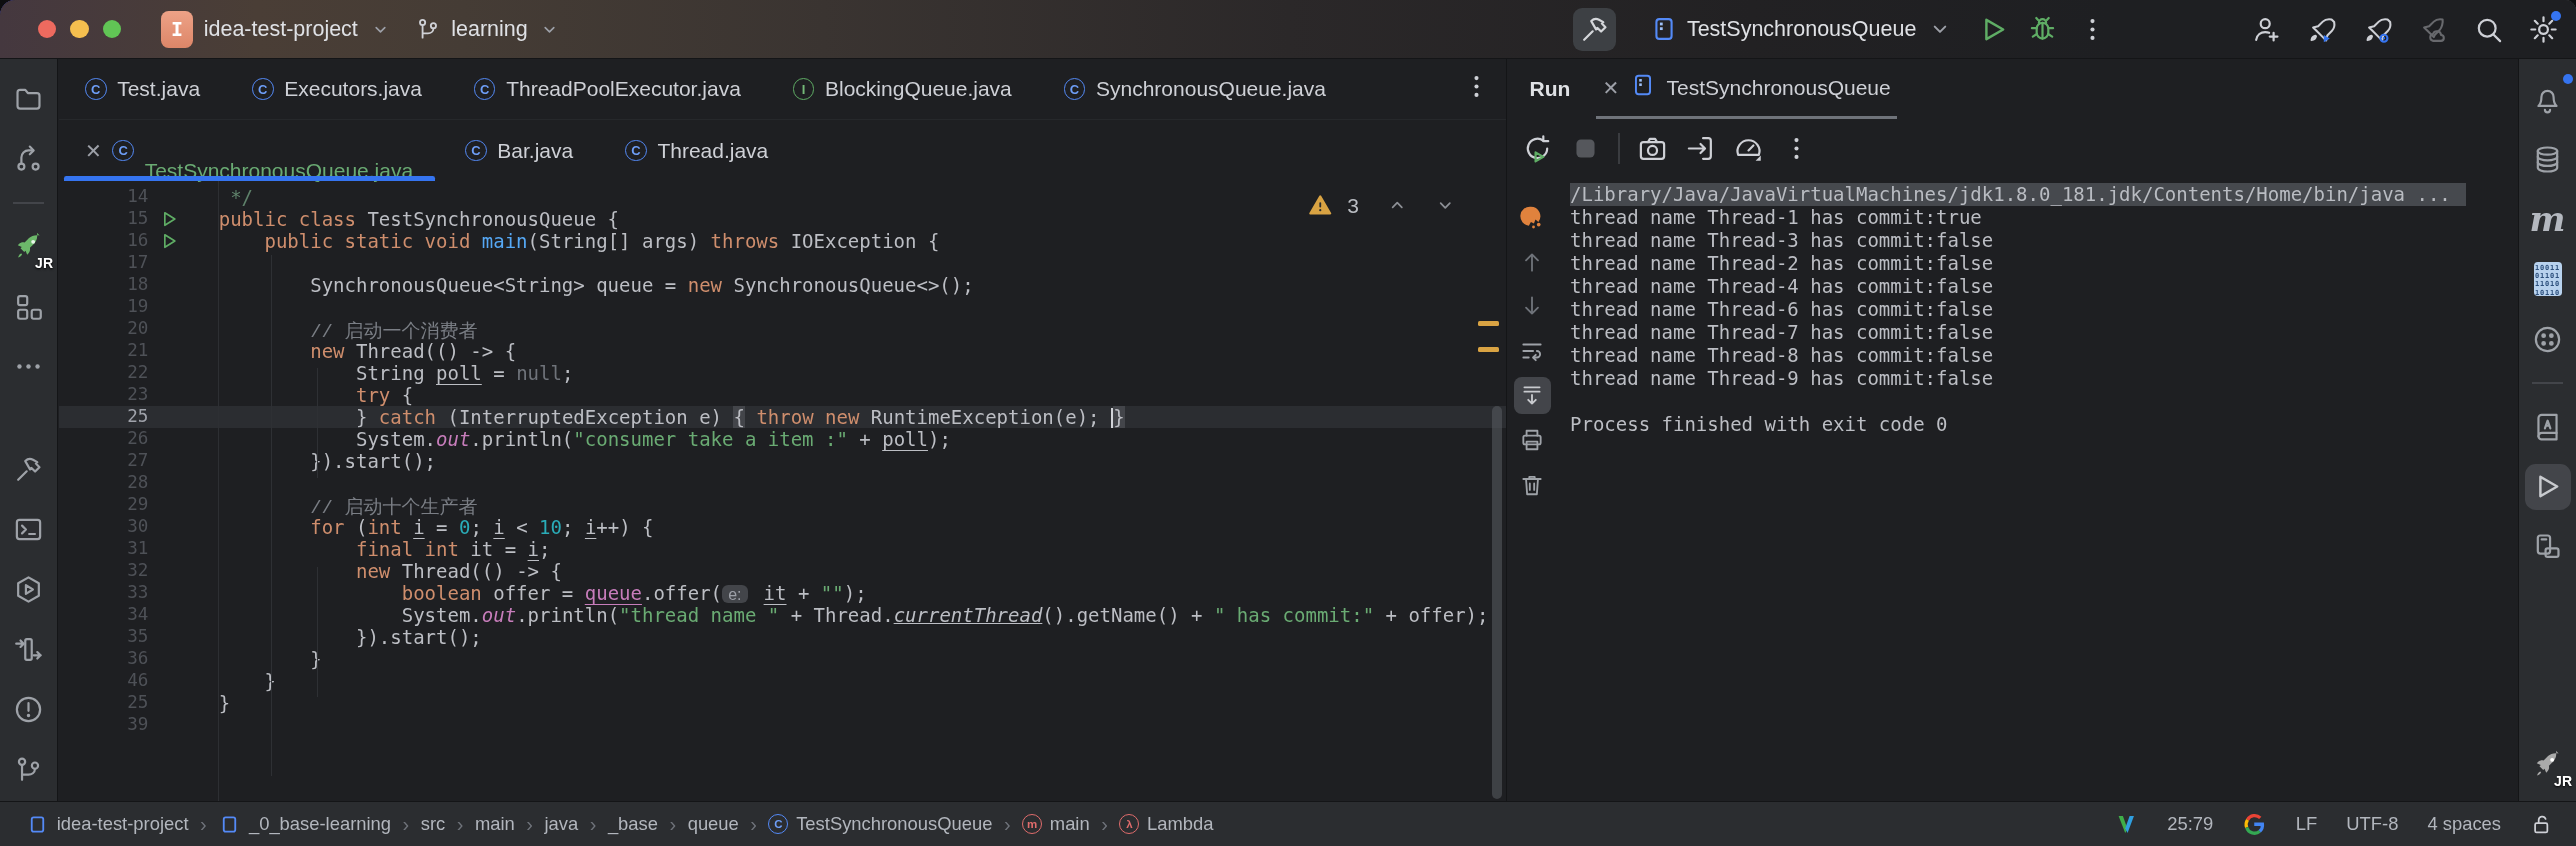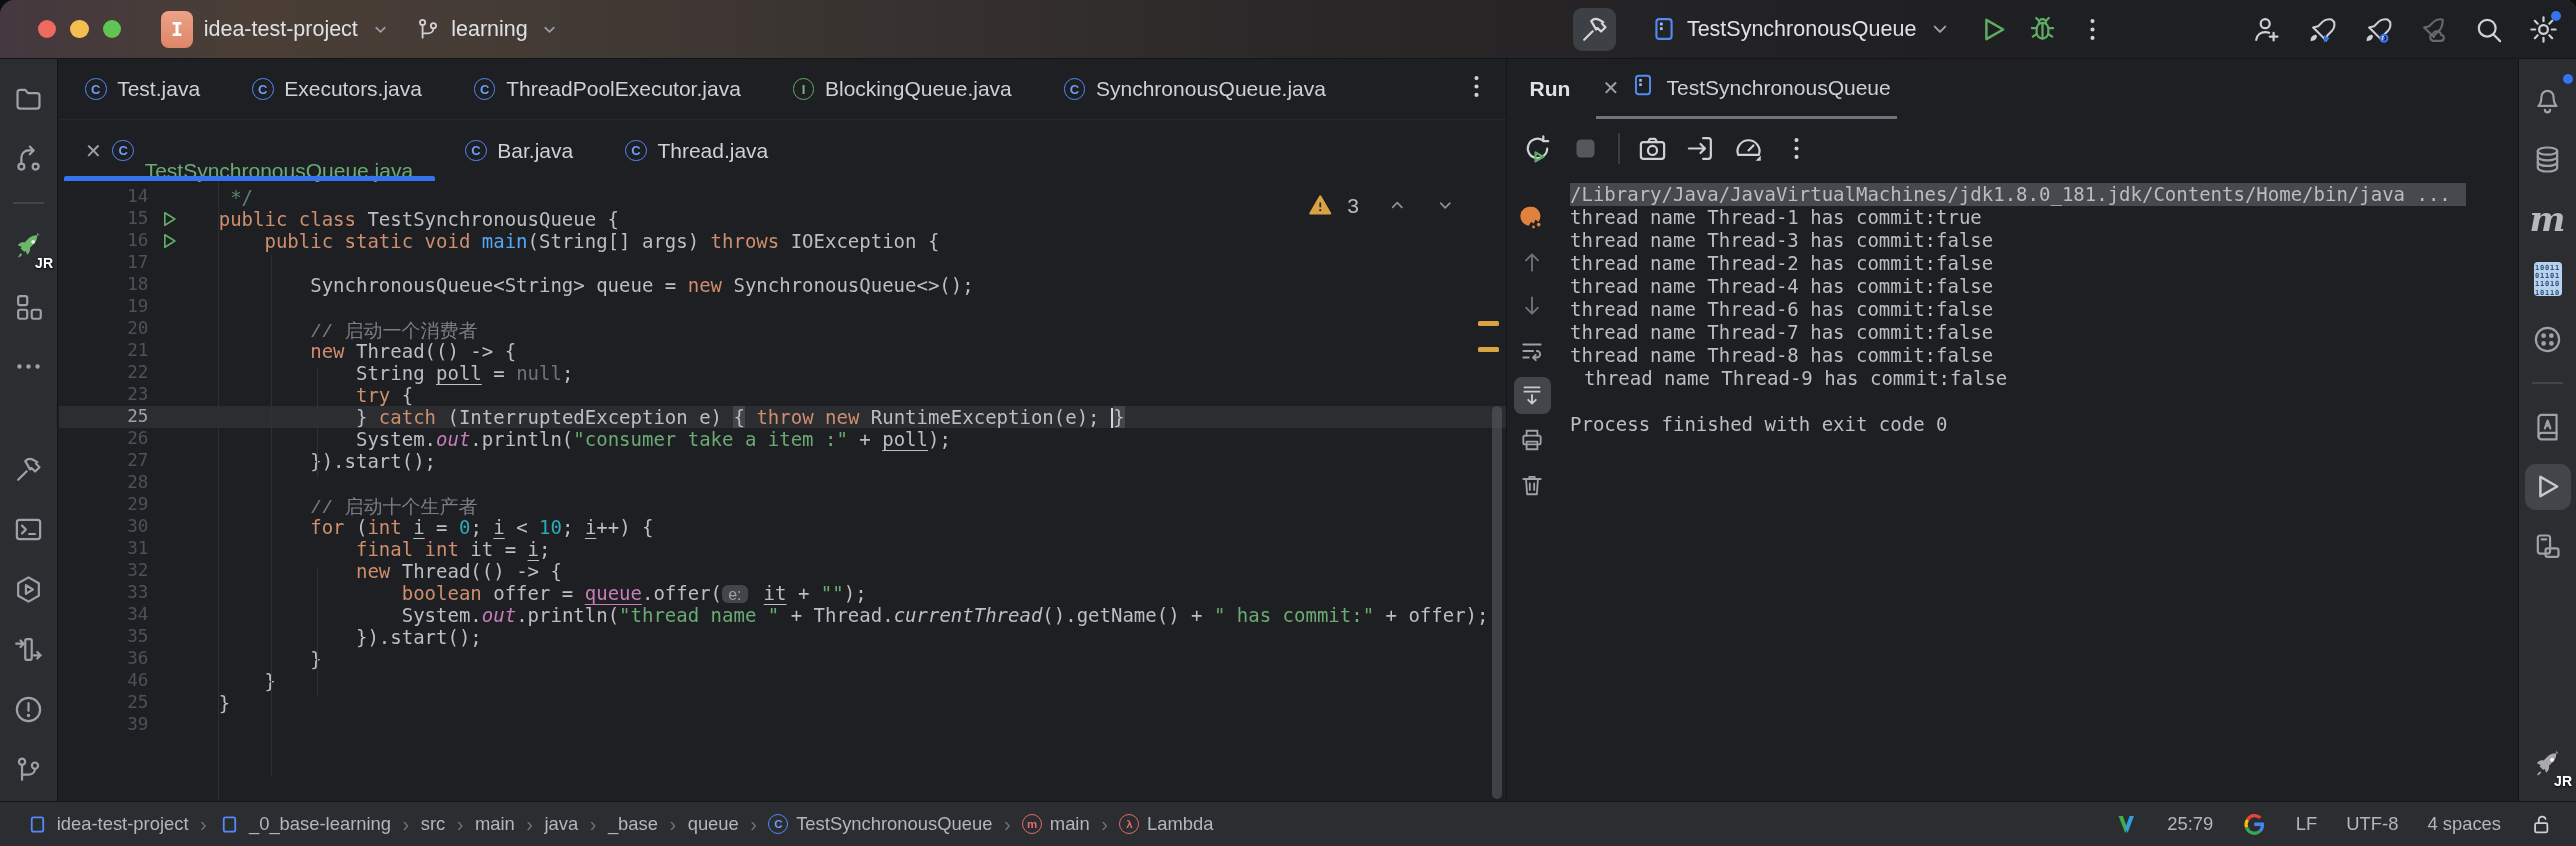--- a/index.html
+++ b/index.html
@@ -74,21 +74,21 @@
   .ln{width:100px;text-align:right;color:#4e5157;font-size:17.6px;flex:none;padding-right:10.7px;box-sizing:border-box;}
   .crow.cur .ln{color:#a0a3ab;}
   .runm{width:49px;flex:none;display:flex;align-items:center;}
   .runm svg{width:20px;height:20px;}
   .ctext{padding-left:10.7px;}
   .s-def{color:#bcbec4;}.s-kw{color:#cf8e6d;}.s-str{color:#6aab73;}.s-cmt{color:#7a7e85;font-family:Liberation Mono, monospace;}
   .s-bcmt{color:#5f826b;}.s-num{color:#2aacb8;}.s-fn{color:#56a8f5;}
   .s-field{color:#c77dbb;font-style:italic;}
   .s-u{color:#bcbec4;text-decoration:underline;text-underline-offset:3.8px;}
   .s-uq{color:#c77dbb;text-decoration:underline;text-underline-offset:3.8px;}
-  .s-dim{color:#6f737a;}.s-smeth{font-style:italic;color:#bcbec4;}
+  .s-dim{color:#6f737a;}.s-smeth{font-style:italic;color:#bcbec4;text-decoration:underline;}
   .s-brace{background:#43454a;}
   .s-hint{background:#43454a;color:#9da0a8;border-radius:6.1px;padding:0.8px 6.1px;font-size:16px;margin-right:4.6px;font-family:"Liberation Sans",sans-serif;}
   .s-caret{display:inline-block;width:2.3px;height:20px;background:#d2d4d9;vertical-align:middle;}
   .guide{position:absolute;width:1.2px;background:#2e3034;}
   .warn-widget{position:absolute;top:12.3px;right:49px;display:flex;align-items:center;gap:15.3px;color:#b9bcc2;font-size:21px;}
   .warn-widget svg{width:24.5px;height:24.5px;display:block;}
   .warn-widget .nav{color:#8d9096;}
   .vscroll{position:absolute;right:3.8px;top:225px;width:10.7px;height:393px;border-radius:5.4px;background:#5a5d63;opacity:.55;}
   .stripe{position:absolute;right:7px;width:21.5px;height:5.4px;background:#d9a343;border-radius:1.5px;}
 
@@ -590,21 +590,21 @@
           </div>
         <div class="console" id="console">
             <div style="height: 23px;"><span class="conline selected">/Library/Java/JavaVirtualMachines/jdk1.8.0_181.jdk/Contents/Home/bin/java ...</span></div>
             <div style="height: 23px;"><span class="conline">thread name Thread-1 has commit:true</span></div>
             <div style="height: 23px;"><span class="conline">thread name Thread-3 has commit:false</span></div>
             <div style="height: 23px;"><span class="conline">thread name Thread-2 has commit:false</span></div>
             <div style="height: 23px;"><span class="conline">thread name Thread-4 has commit:false</span></div>
             <div style="height: 23px;"><span class="conline">thread name Thread-6 has commit:false</span></div>
             <div style="height: 23px;"><span class="conline">thread name Thread-7 has commit:false</span></div>
             <div style="height: 23px;"><span class="conline">thread name Thread-8 has commit:false</span></div>
-            <div style="height: 23px; margin-left: 14px;"><span class="conline">thread name Thread-9 has commit:false</span></div>
+            <div style="height: 23px;"><span class="conline">thread name Thread-9 has commit:false</span></div>
             <div style="height: 23px;"><span class="conline"></span></div>
             <div style="height: 23px;"><span class="conline">Process finished with exit code 0</span></div>
           </div>
       </div>
     </div>
 
     <div class="statusbar">
       <div class="crumbs" id="crumbs">
           <span class="crumb">
             <span>

